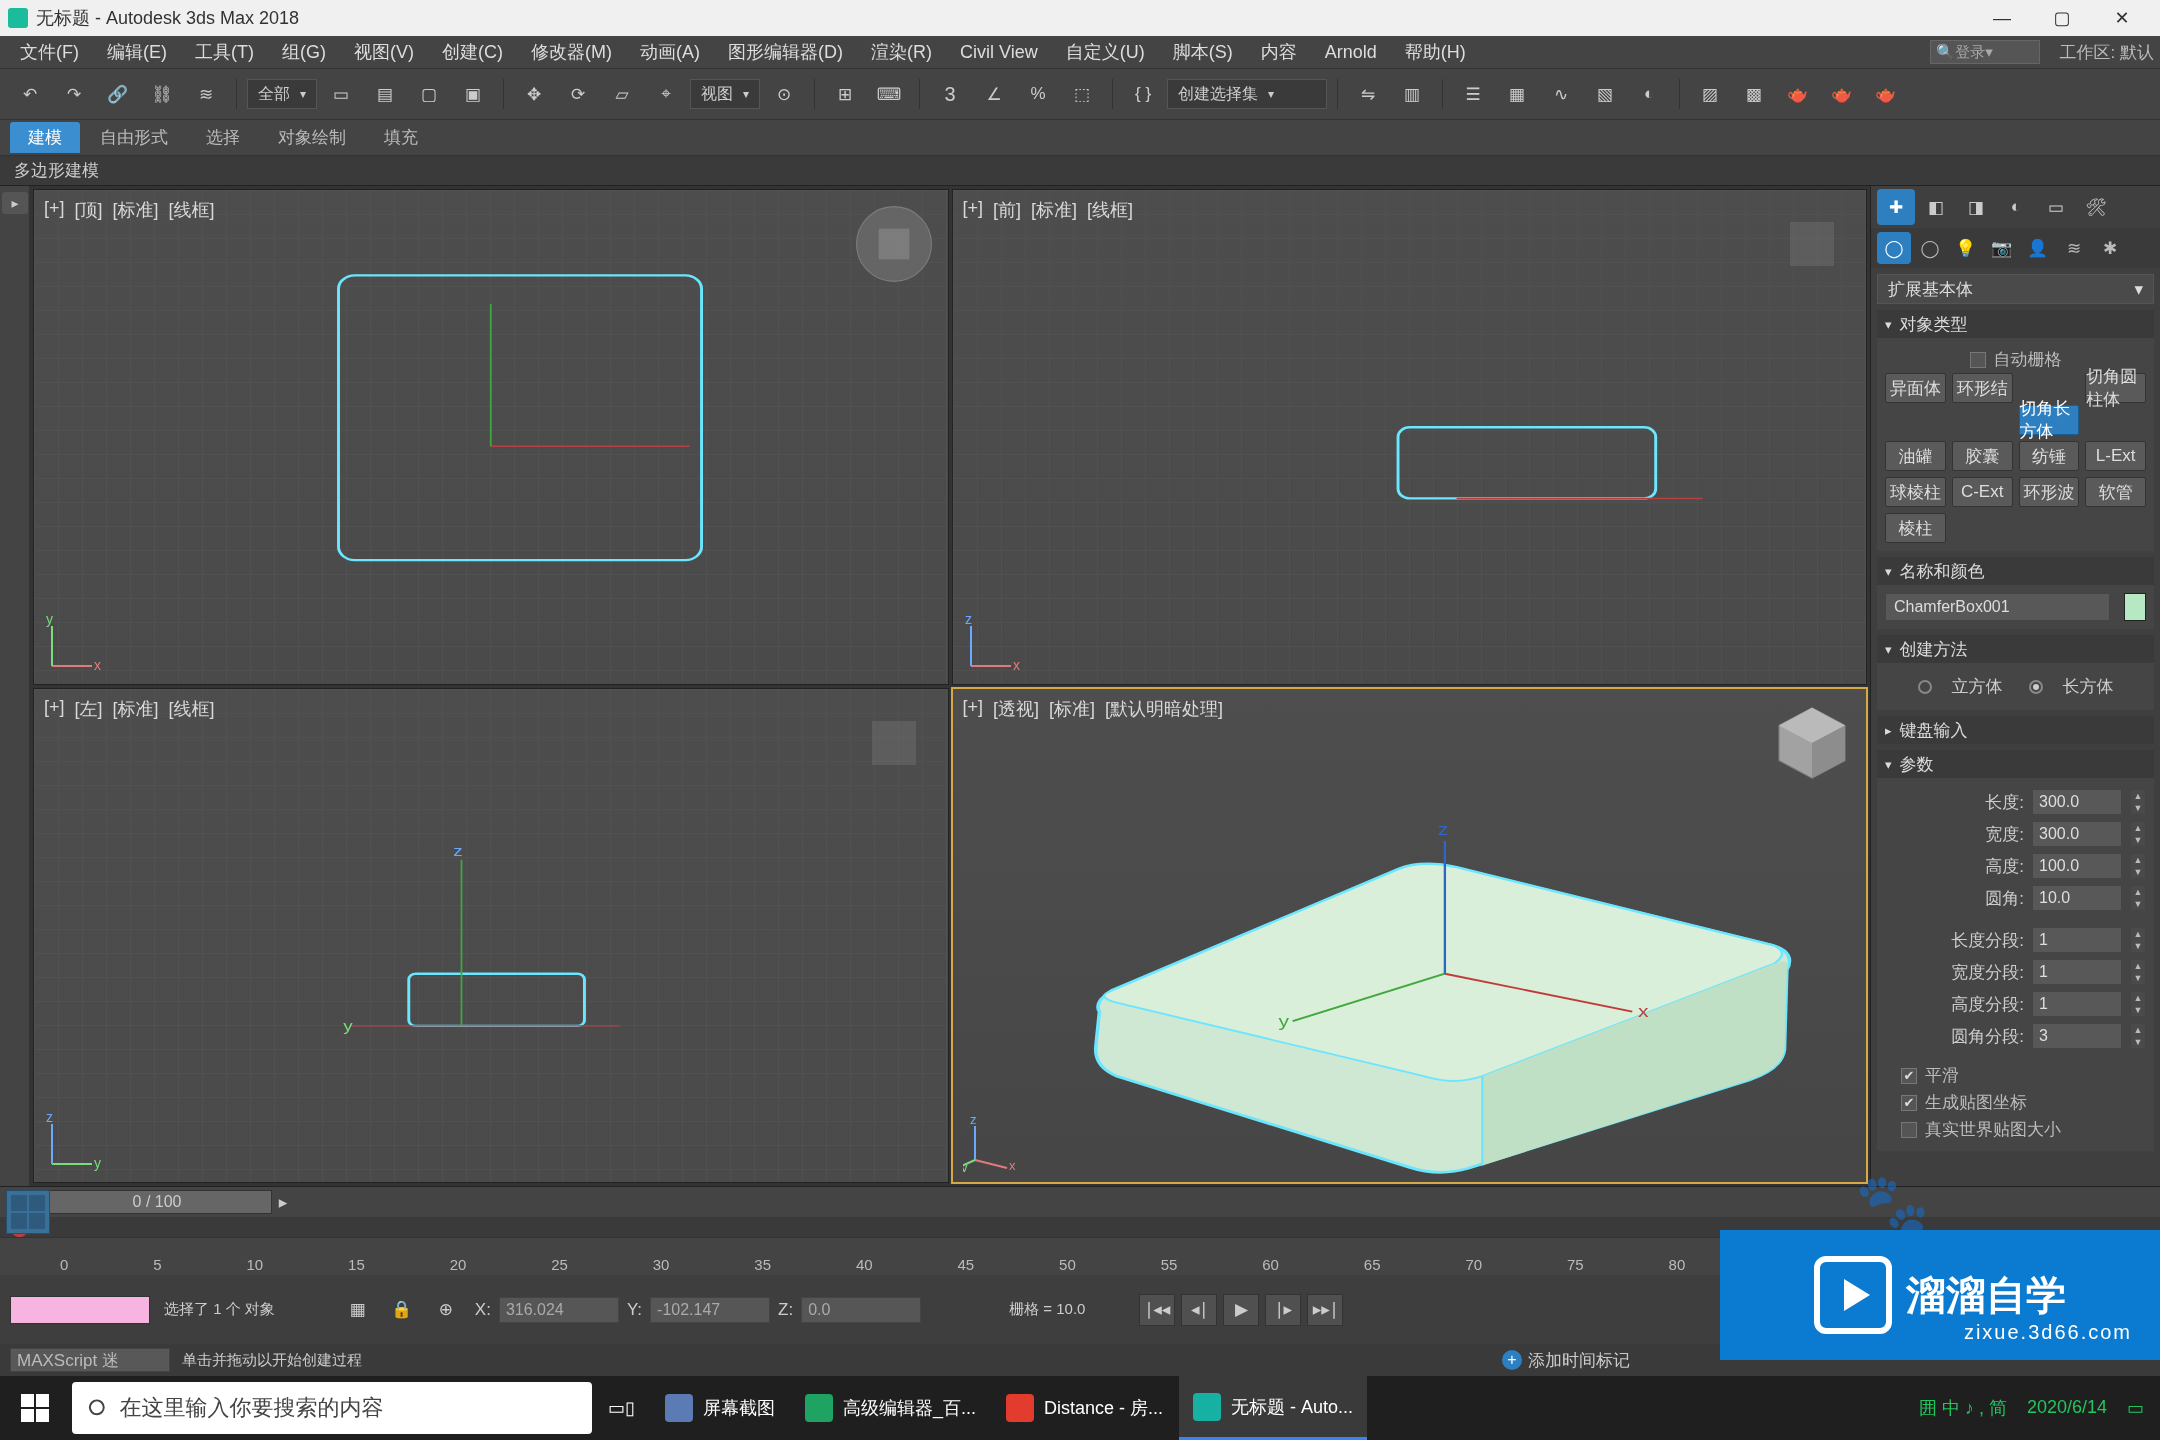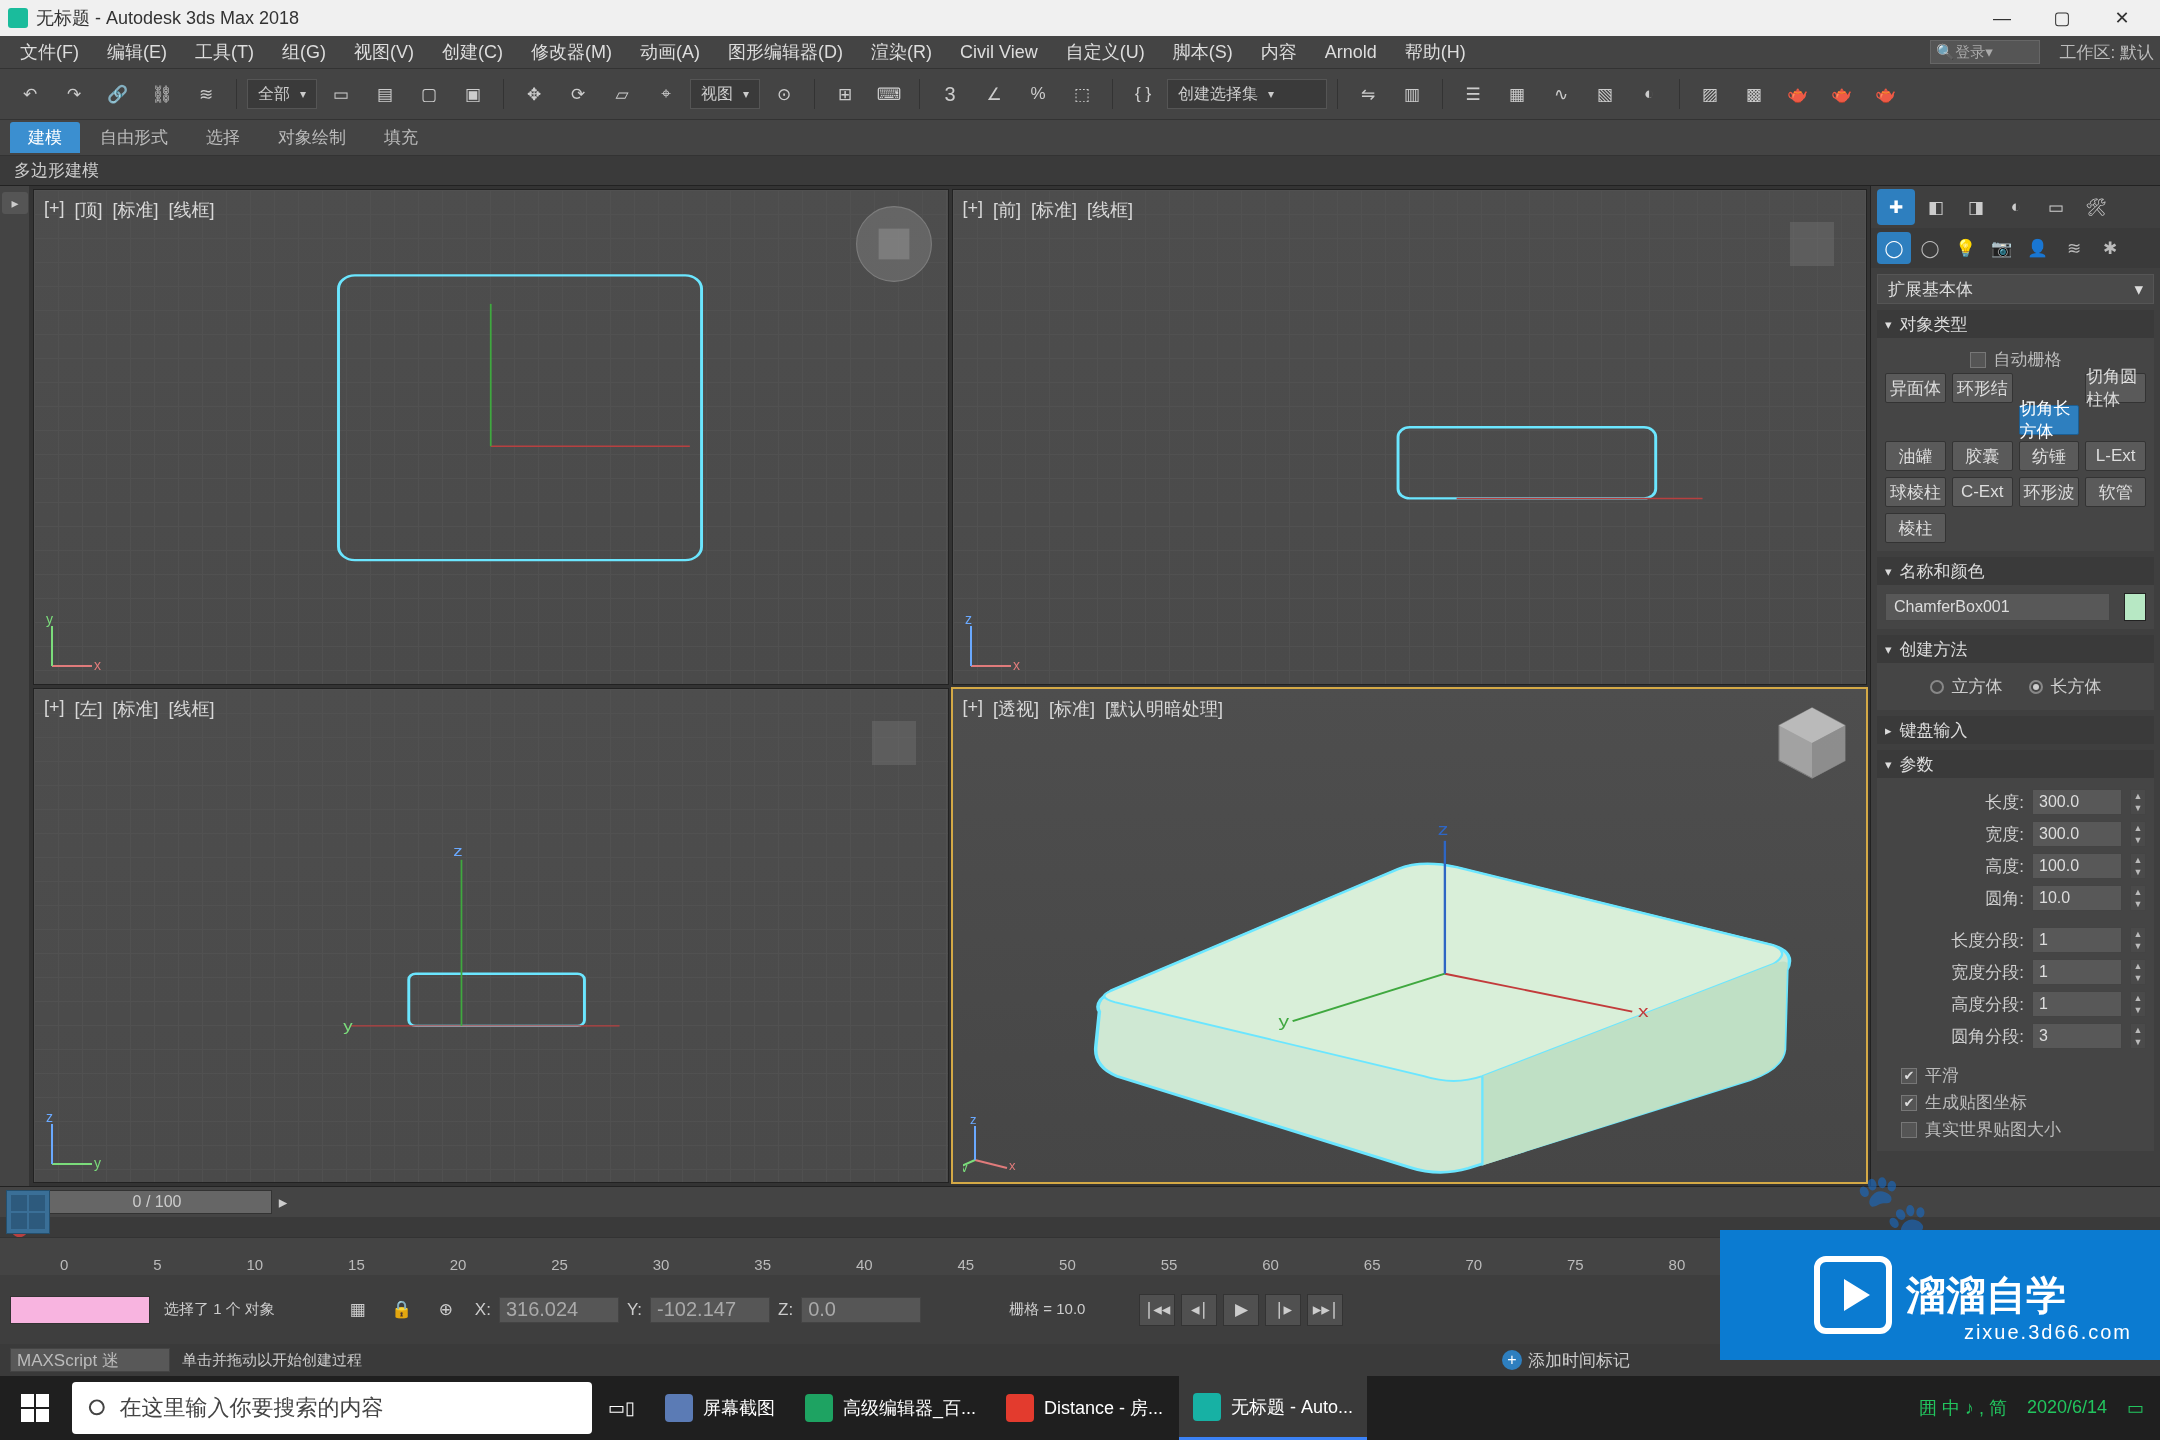--- a/index.html
+++ b/index.html
@@ -79,21 +79,21 @@
 .rollout-head .arrow { font-size:13px; }
 .rollout-body { background:#454545; padding:8px; }
 .check-row { display:flex; align-items:center; gap:8px; justify-content:center; padding:2px 0; color:#bbb; }
 .obj-grid { display:grid; grid-template-columns:1fr 1fr 1fr 1fr; gap:6px; }
 .obj-btn { height:30px; background:#5a5a5a; border:1px solid #333; display:flex; align-items:center; justify-content:center; color:#ddd; font-size:17px; border-radius:2px; }
 .obj-btn.active { background:#2e7fbf; color:#fff; border-color:#1d5e91;margin-top:32px; }
 .name-row { display:flex; gap:14px; align-items:center; }
 .name-input { flex:1; height:28px; background:#585858; border:1px solid #444; color:#ddd; padding:0 8px; font-size:16px; }
 .color-swatch { width:28px; height:28px; background:#b7e8c4; border:1px solid #222; }
 .radio-row { display:flex; align-items:center; gap:26px; justify-content:center; padding:4px 0; }
-.radio-row label { display:flex; align-items:center; gap:8px; color:#ccc; }
+.radio-row label { display:flex; align-items:center; gap:20px; color:#ccc; }
 .radio-dot { width:14px; height:14px; border-radius:50%; border:2px solid #888; display:inline-block; }
 .radio-dot.on::after { content:""; display:block; width:6px; height:6px; background:#ccc; border-radius:50%; margin:2px; }
 .param-row { display:flex; align-items:center; justify-content:flex-end; gap:8px; padding:3px 0; }
 .param-row .plabel { width:110px; text-align:right; color:#ccc; }
 .spinner { width:90px; height:26px; background:#585858; border:1px solid #444; color:#ddd; padding:0 6px; font-size:16px; display:flex; align-items:center; }
 .spin-arrows { width:16px; height:26px; background:#4a4a4a; border:1px solid #444; display:flex; flex-direction:column; }
 .spin-arrows div { flex:1; display:flex; align-items:center; justify-content:center; font-size:9px; color:#bbb; }
 .chk { width:16px; height:16px; border:1px solid #777; background:#555; display:inline-flex; align-items:center; justify-content:center; font-size:13px; color:#ddd; }
 .chk.on::after { content:"✔"; }
 
@@ -102,21 +102,21 @@
 .time-slider-row { height:30px; display:flex; align-items:center; background:#444; }
 .time-slider-row .handle { width:230px; height:24px; background:#666; border:1px solid #333; margin-left:20px; display:flex;align-items:center;justify-content:center;font-size:16px; }
 .time-slider-row .arrow { width:22px; display:flex; justify-content:center; color:#ccc; }
 .time-ruler { height:38px; background:#444; display:flex; align-items:flex-end; padding:0 60px 2px 60px; justify-content:space-between; font-size:15px; color:#bbb; border-top:1px solid #333; position:relative; }
 .time-ruler .mark { writing-mode:horizontal-tb; }
 .mini-curve { height:20px; background:#3a3a3a; display:flex; align-items:center; padding:0 10px; gap:8px; }
 .status-row { flex:1; display:flex; align-items:center; background:#3e3e3e; padding:0 10px; gap:14px; flex-wrap:wrap; }
 .status-pink { width:140px; height:28px; background:#f8b4e0; border:1px solid #333; }
 .status-text { color:#ccc; font-size:15px; }
 .coord-group { display:flex; align-items:center; gap:8px; }
-.coord-box { width:120px; height:26px; background:#565656; border:1px solid #444; color:#aaa; padding:0 6px; display:flex; align-items:center; font-size:20px; }
+.coord-box { width:120px; height:26px; background:#565656; border:1px solid #444; color:#aaa; padding:0 6px; display:flex; align-items:center; font-size:16px; }
 .play-controls { display:flex; gap:6px; }
 .play-btn { width:36px; height:32px; background:#505050; border:1px solid #333; display:flex; align-items:center; justify-content:center; color:#ccc; }
 .nav-cube-btns { position:absolute; right:10px; bottom:52px; display:grid; grid-template-columns:repeat(4,36px); gap:4px; }
 .nav-cube-btns .nb { width:36px;height:32px;background:#505050;border:1px solid #333;display:flex;align-items:center;justify-content:center;color:#ccc;font-size:16px; }
 .add-time { display:flex;align-items:center;gap:6px;color:#ccc;margin-left:30px; }
 .add-time .circ { width:20px;height:20px;border-radius:50%;background:#2e7fbf;color:#fff;display:flex;align-items:center;justify-content:center;font-size:16px; }
 
 .maxscript-row { height:32px; background:#3a3a3a; display:flex; align-items:center; padding:0 10px; gap:12px; font-size:17px; color:#ccc; }
 .maxscript-row .msbox { width:160px; height:24px; background:#585858; border:1px solid #444; color:#bbb; padding:0 6px; display:flex; align-items:center; }
 

